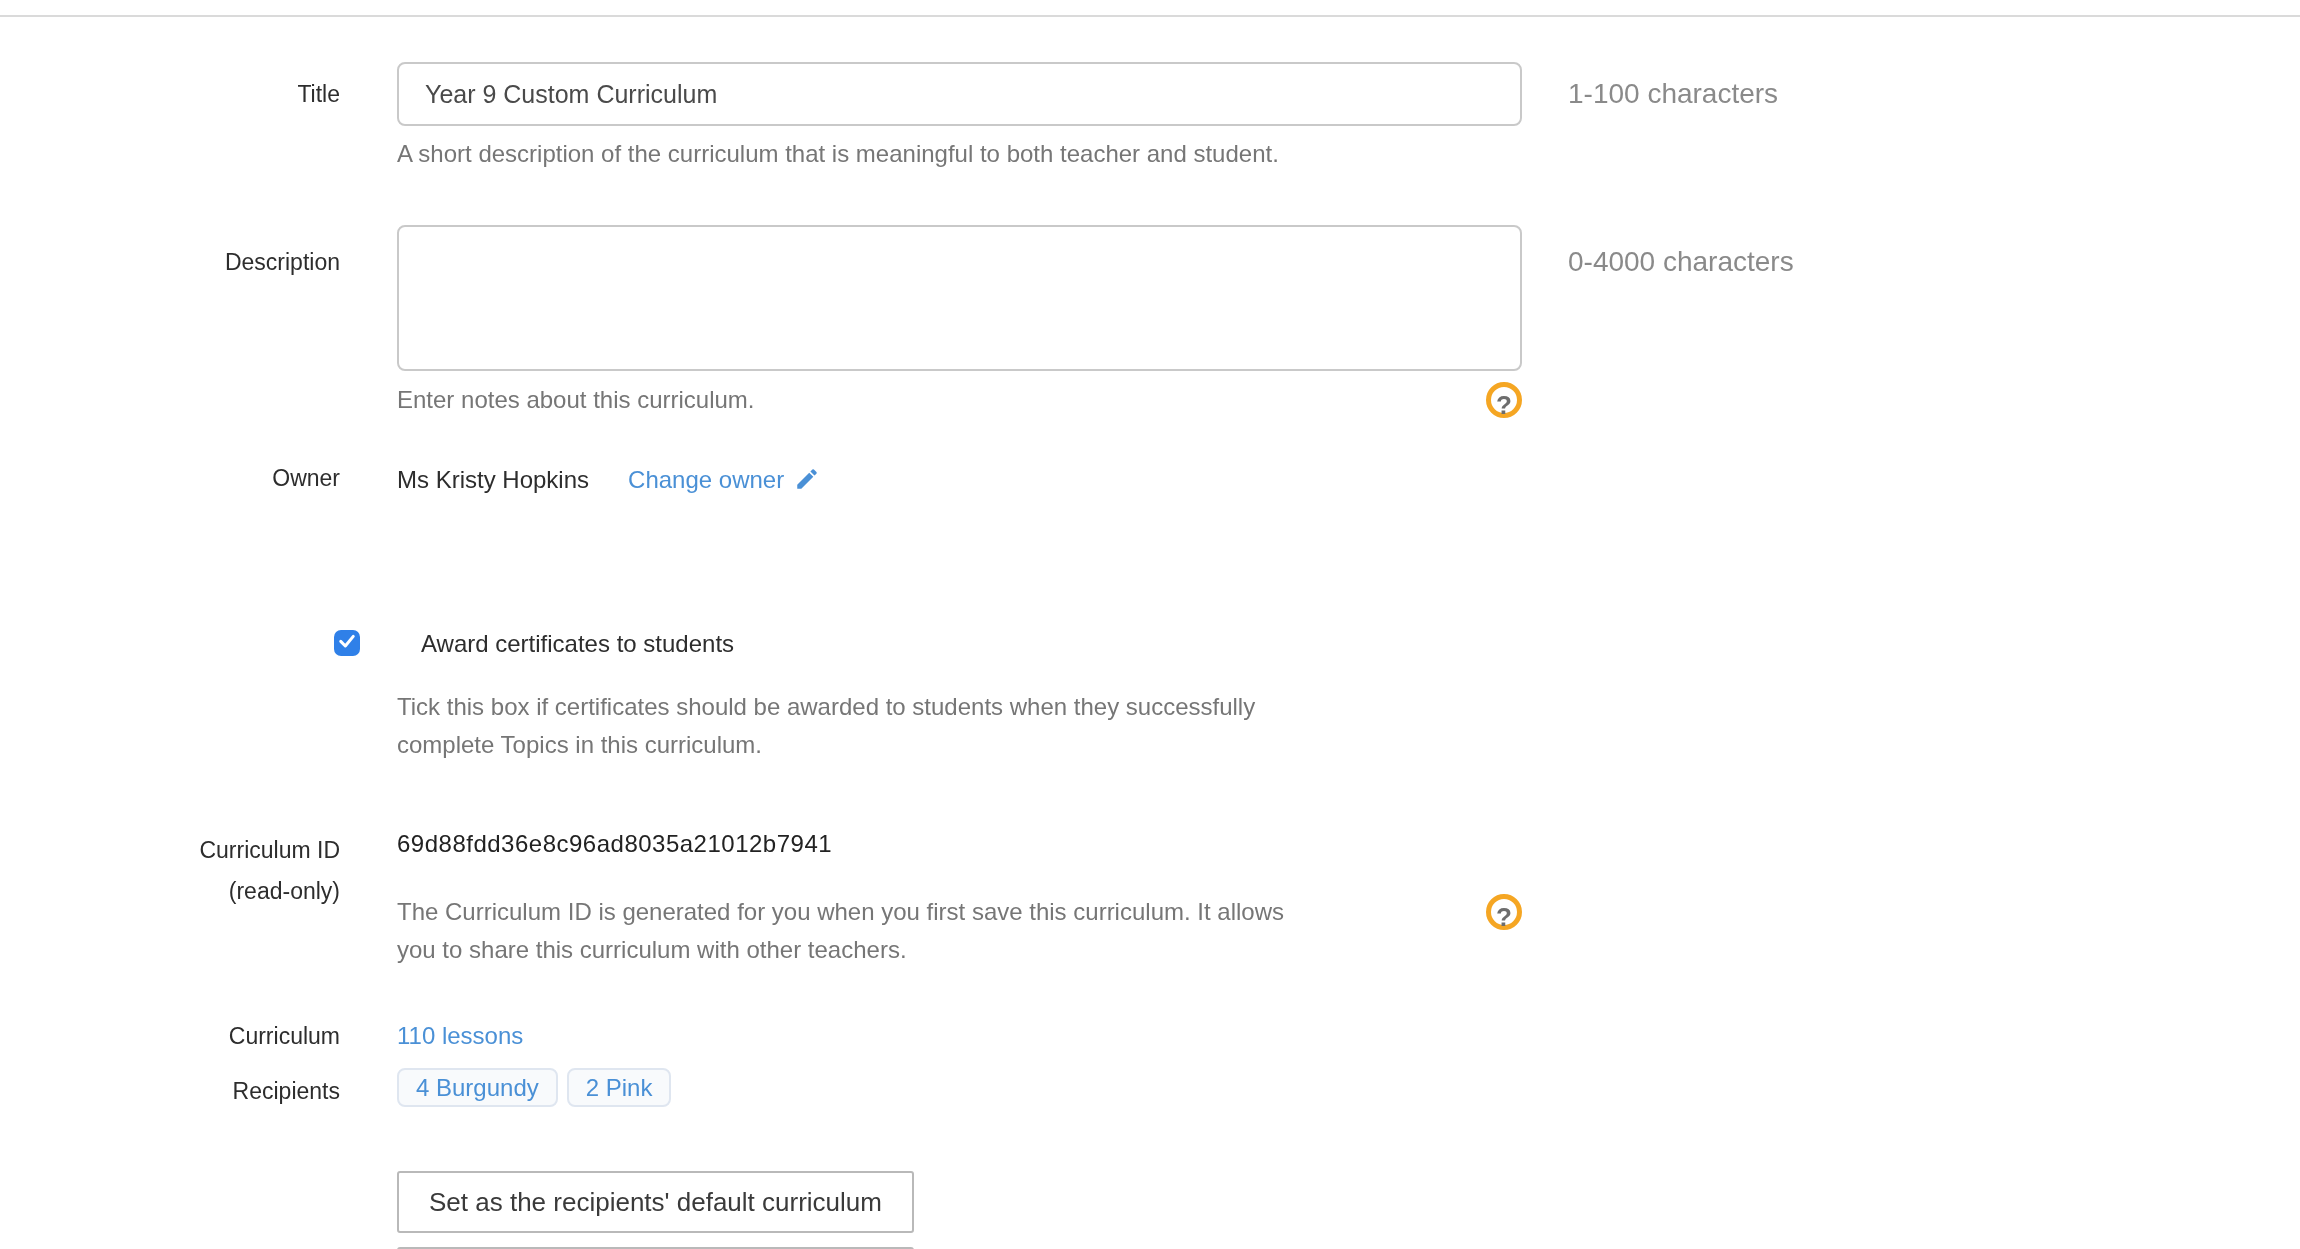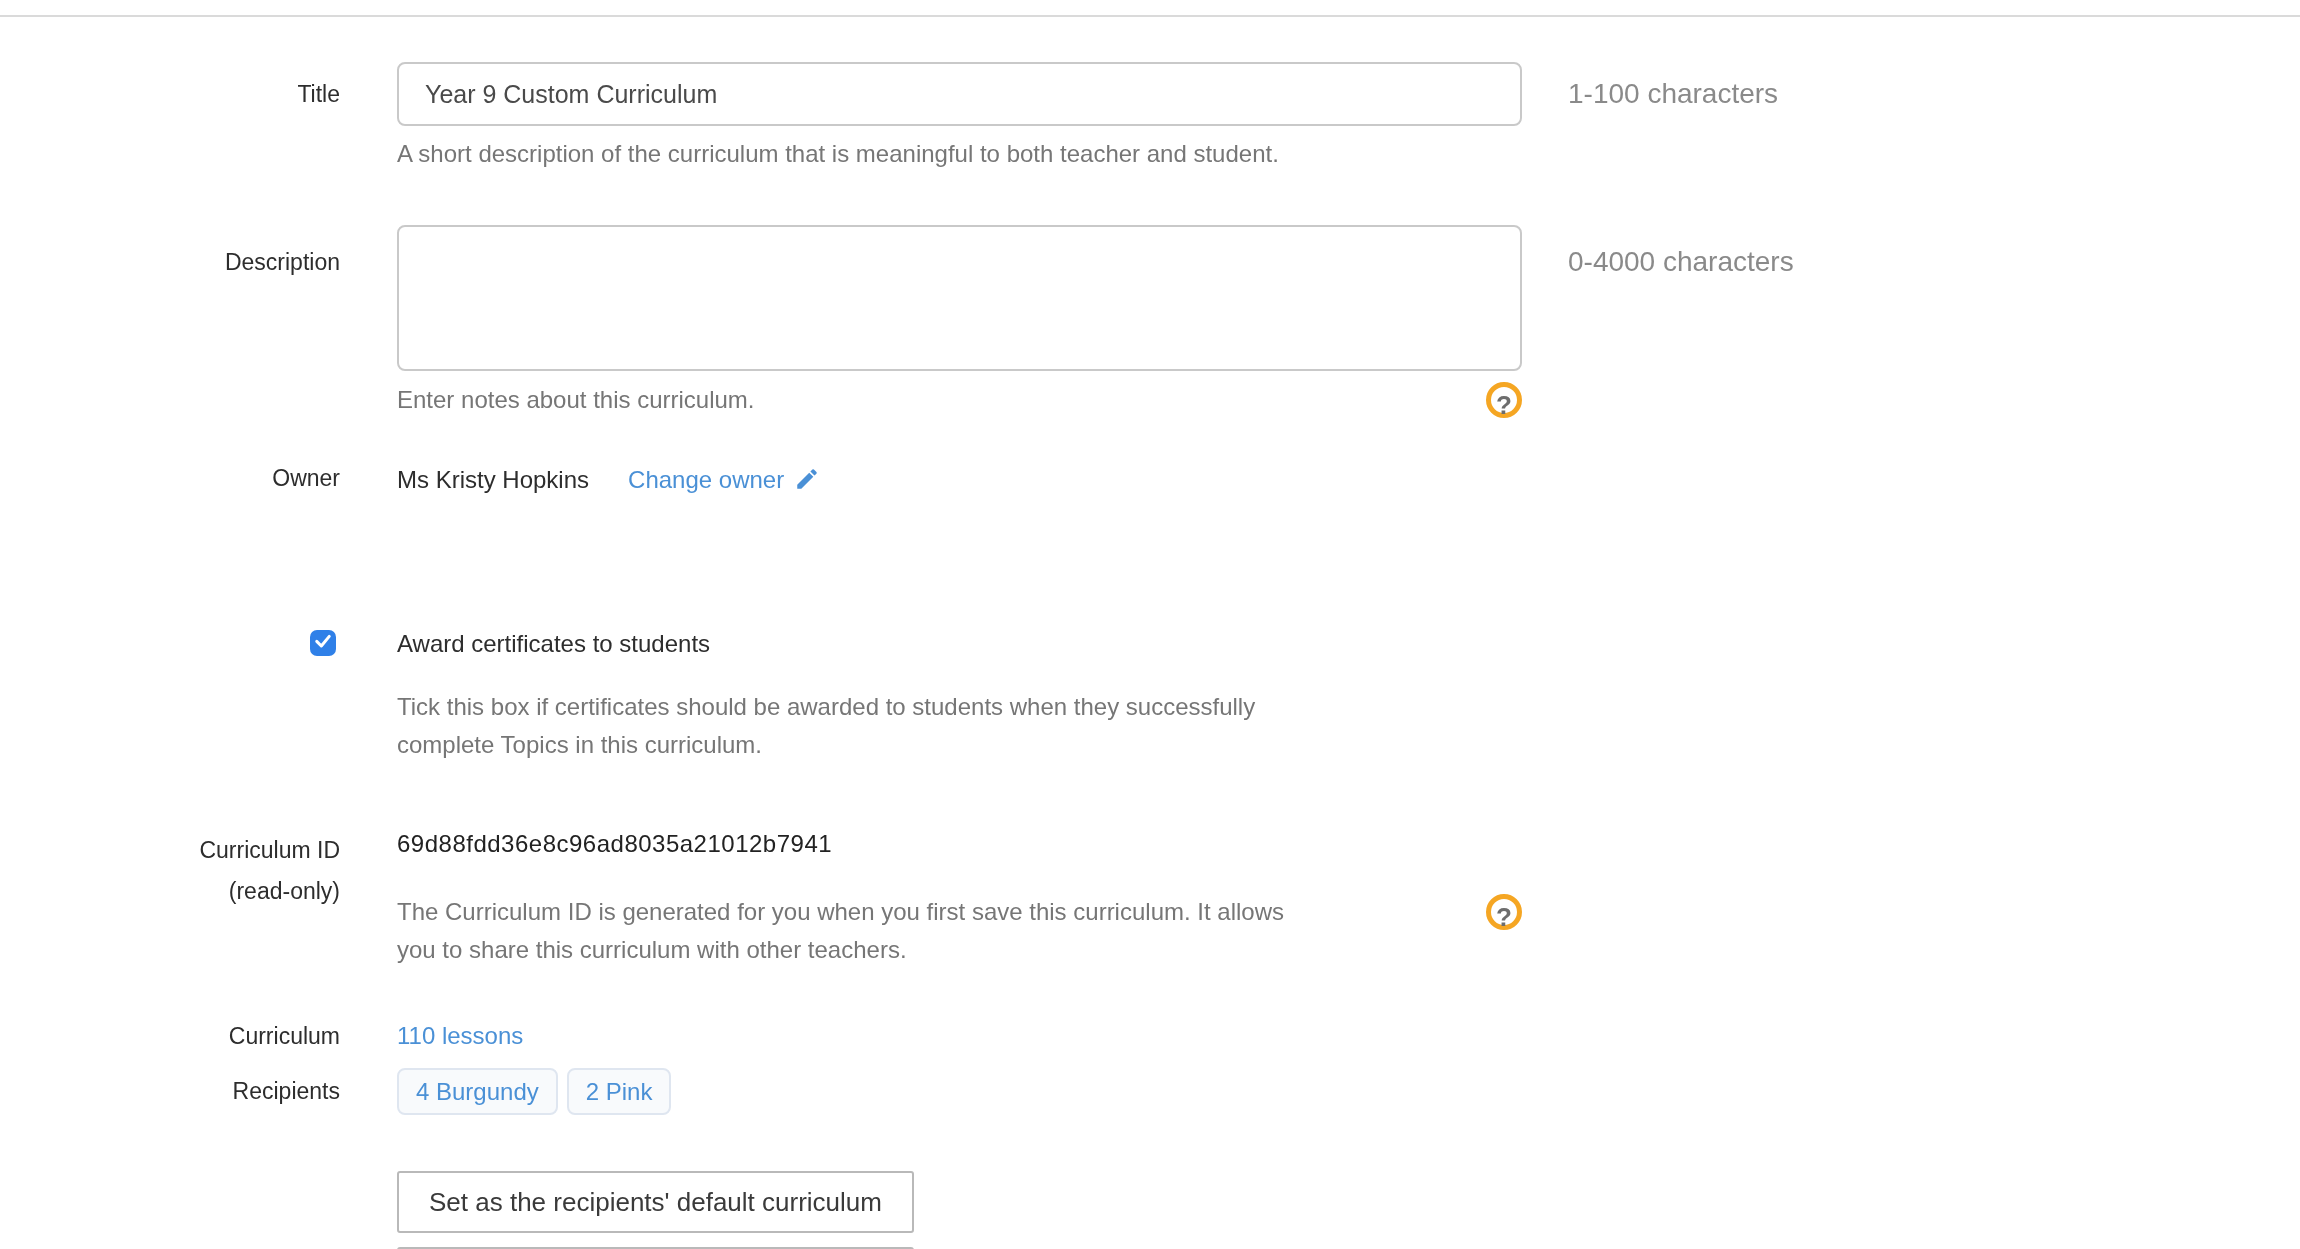--- a/index.html
+++ b/index.html
@@ -60,21 +60,21 @@
   }
   .cert-label{color:var(--label-text);font-size:24px;line-height:28px;}
 
   .id-label{line-height:41px;}
   .id-value{color:#222222;font-size:24px;line-height:28px;letter-spacing:0.5px;}
 
   .link{color:var(--link);font-size:24px;line-height:28px;text-decoration:none;cursor:pointer;}
 
   .badges{display:flex;gap:9px;}
   .badge{
-    height:47px;padding:8px 17px;background:var(--badge-bg);border:2px solid var(--badge-border);border-radius:8px;
+    height:39px;padding:8px 17px;background:var(--badge-bg);border:2px solid var(--badge-border);border-radius:8px;
     color:var(--link);font-size:24px;display:inline-flex;align-items:center;cursor:pointer;white-space:nowrap;
   }
   .recipients-label{line-height:47px;}
 
   .buttons{position:absolute;left:397px;display:flex;gap:14px;}
   .btn{
     height:62px;padding:0 30px;background:#fff;border:2px solid var(--button-border);border-radius:3px;
     font-family:inherit;font-size:26px;color:#3a3a3a;cursor:pointer;line-height:58px;white-space:nowrap;
   }
 </style>
@@ -114,21 +114,21 @@
         <span>Change owner</span>
         <span class="pencil">
           <svg width="26" height="26" viewBox="0 0 24 24" fill="#4a90d6">
             <path d="M3 17.25V21h3.75L17.81 9.94l-3.75-3.75L3 17.25zM20.71 7.04c.39-.39.39-1.02 0-1.41l-2.34-2.34a.9959.9959 0 0 0-1.41 0l-1.83 1.83 3.75 3.75 1.83-1.83z"></path>
           </svg>
         </span>
       </a>
     </div>
   </div>
 
-  <div class="row" style="top:630px;">
+  <div class="row" style="top:630px;margin-left:24px;">
     <div class="label-col" style="display:flex;justify-content:flex-end;">
       <span class="checkbox">
         <span>
           <svg width="20" height="20" viewBox="0 0 24 24" fill="none" stroke="#ffffff" stroke-width="3.6" stroke-linecap="round" stroke-linejoin="round">
             <polyline points="4.5,12.5 10,18 19.5,6.5"></polyline>
           </svg>
         </span>
       </span>
     </div>
     <div class="content-col cert-label">Award certificates to students</div>

